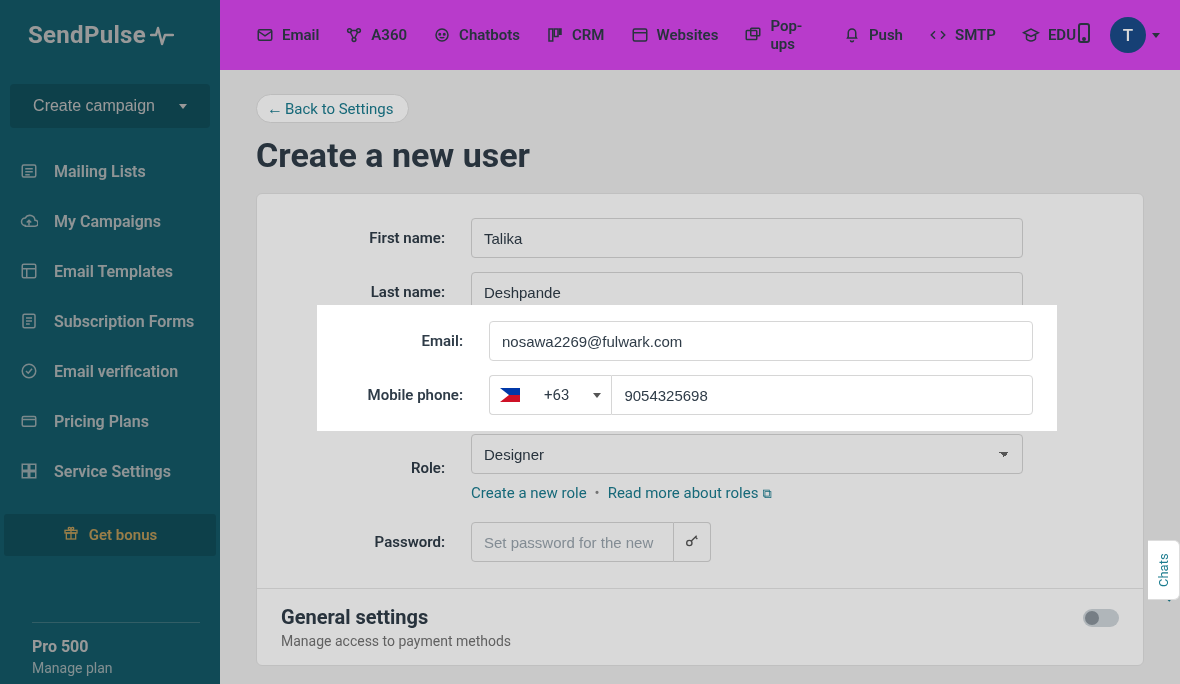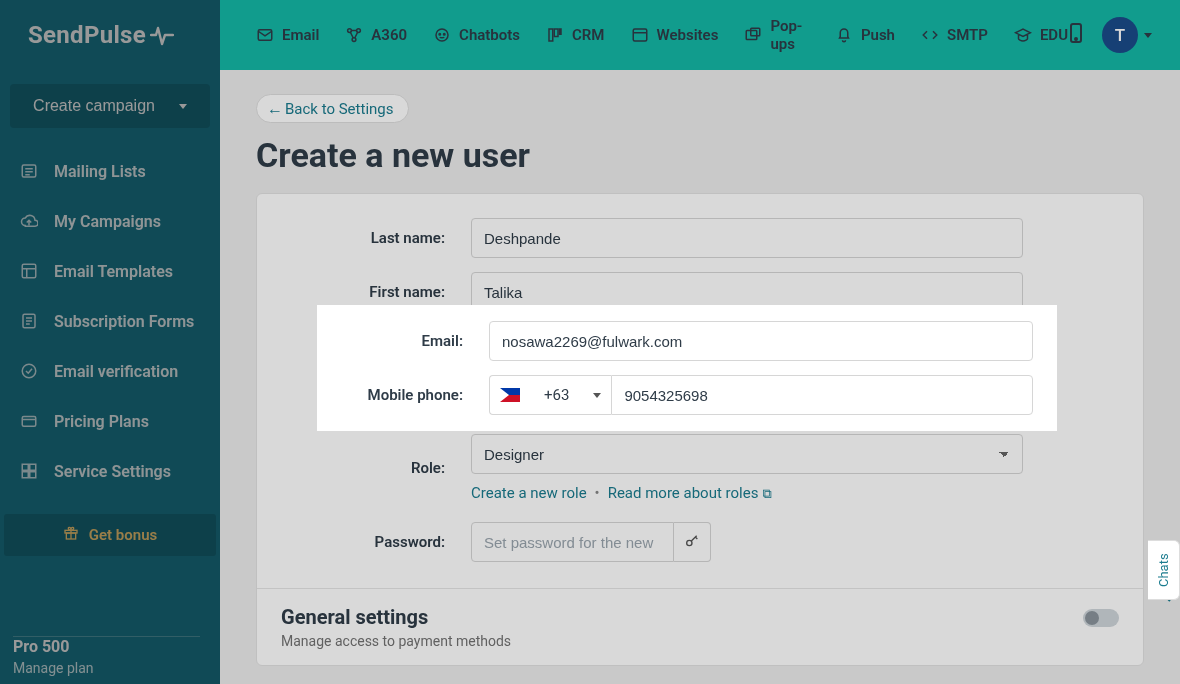--- a/index.html
+++ b/index.html
@@ -77,35 +77,36 @@
     border-radius:3px;
   }
   .collapse-handle {
     position:absolute;
     right: 6px; top: 588px;
     color:#1b7c8f;
     font-size:16px;
   }
   .plan-block {
     position: absolute;
-    bottom: 8px; left: 13px; right: 20px;
+    bottom: 8px; left: 32px; right: 20px;
     border-top: 1px solid rgba(255,255,255,0.25);
+    padding-top: 14px;
   }
   .plan-name { font-weight: 700; font-size: 16px; color:#fff; }
   .plan-manage { font-size: 14px; color: #d9eef2; margin-top:4px; cursor:pointer; }
 
   
   .topbar {
     position:absolute;
     left: 220px; top:0; right:0;
     height:70px;
-    background:#14b8a6;
+    background:#d946ef;
     display:flex;
     align-items:center;
-    padding: 0 28px 0 36px;
+    padding: 0 20px 0 36px;
     gap: 0;
     justify-content: center;
   }
   .topbar-overlay {
     position:absolute; inset:0;
     background: rgba(0,0,0,0.15);
     pointer-events:none;
   }
   .top-nav { display:flex; gap:26px; align-items:center; flex:1; }
   .top-item {
@@ -449,26 +450,26 @@
 
 <main class="main">
   <div class="back-link">
     <span style="font-size:16px">←</span>
       <span>Back to Settings</span>
   </div>
   <h1 class="page-title">Create a new user</h1>
 
   <div class="card">
     <div class="form-row">
+      <div class="form-label">First name:</div>
+      <div class="form-field"><input class="text-input" value="Talika" style=""></div>
+    </div>
+    <div class="form-row">
       <div class="form-label">Last name:</div>
       <div class="form-field"><input class="text-input" value="Deshpande" style=""></div>
-    </div>
-    <div class="form-row">
-      <div class="form-label">First name:</div>
-      <div class="form-field"><input class="text-input" value="Talika" style=""></div>
     </div>
 
     <div class="form-row" style="visibility:hidden; height:40px; margin-bottom:14px"></div>
     <div class="form-row" style="visibility:hidden; height:40px; margin-bottom:14px"></div>
 
     <div class="form-row">
       <div class="form-label">Role:</div>
       <div class="form-field">
         <select class="select-input">
           <option>Designer</option>

